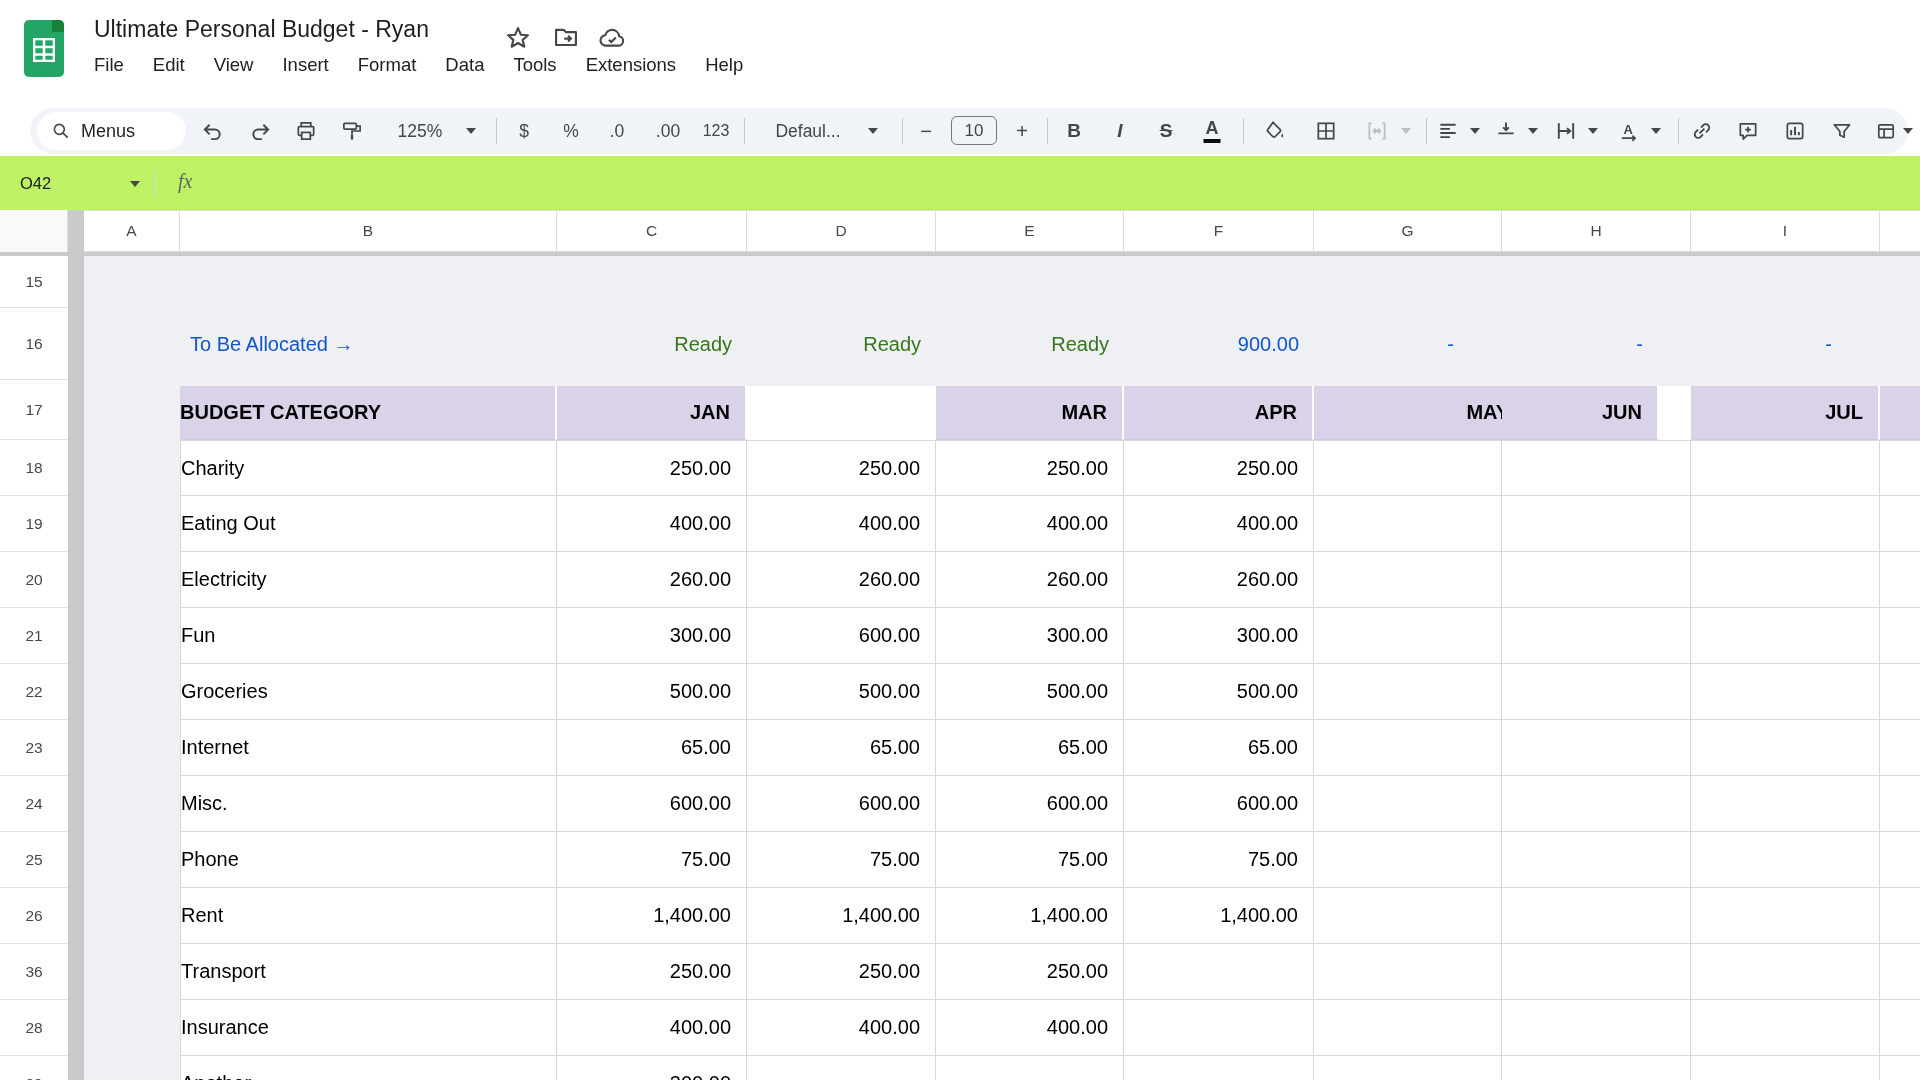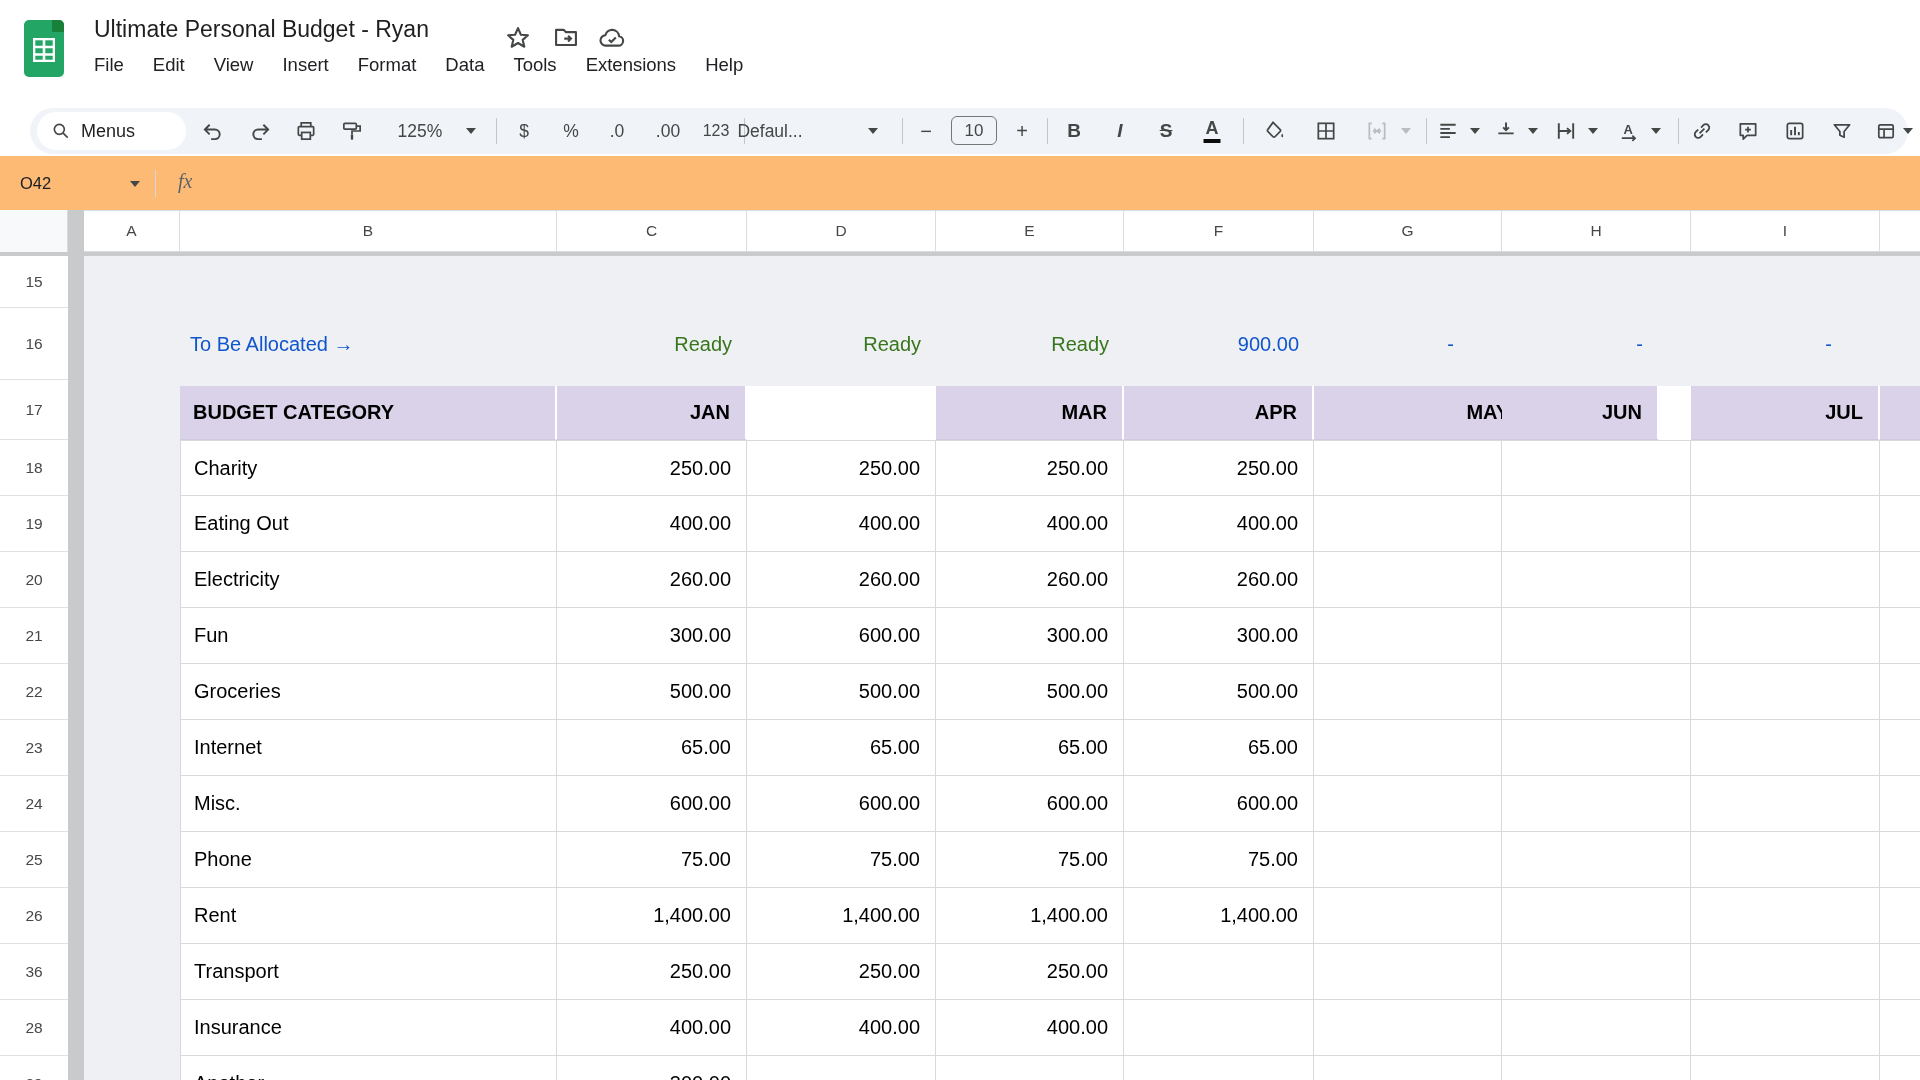--- a/index.html
+++ b/index.html
@@ -27,42 +27,42 @@
   .fontname{font-size:17.5px;color:#444746;}
   .sizebox{position:absolute;left:921px;top:8px;width:46px;height:29px;border:1px solid #747775;border-radius:6px;
            box-sizing:border-box;display:flex;align-items:center;justify-content:center;font-size:17px;color:#444746;}
   .bold-b{font-weight:700;font-size:19px;color:#444746;}
   .ital-i{font-style:italic;font-size:19px;color:#444746;font-weight:600;}
   .strike-s{font-size:19px;color:#444746;text-decoration:line-through;font-weight:600;}
   .tcolor{display:flex;flex-direction:column;align-items:center;line-height:1;}
   .tcolor .A{font-size:18px;font-weight:600;color:#444746;}
   .tcolor .bar{width:17px;height:4px;background:#0b0b0b;margin-top:2px;}
   
-  .fbar{left:0;top:156px;width:1920px;height:54px;background:#fdba74;}
+  .fbar{left:0;top:156px;width:1920px;height:54px;background:#bef264;}
   .namebox{position:absolute;left:20px;top:0;height:54px;display:flex;align-items:center;font-size:16.5px;color:#202124;}
   .fbar .caret{position:absolute;left:130px;top:25px;}
   .fbar .vsep{position:absolute;left:155px;top:14px;width:1px;height:27px;background:#d5d7da;}
   .fx{position:absolute;left:178px;top:14px;font-family:"Liberation Serif",serif;font-style:italic;
       font-size:20px;color:#5f6368;}
   
   .grid{left:0;top:210px;width:1920px;height:870px;background:#fff;overflow:hidden;}
   .gutter-v{left:68px;top:0;width:16px;height:870px;background:#c8cacc;}
   .divider-h{left:0;top:42px;width:1920px;height:4px;background:#c8cacc;}
   .corner{left:0;top:0;width:68px;height:42px;background:#f8f9fa;border-right:1px solid #dadce0;box-sizing:border-box;}
   .bg-rows{left:84px;top:46px;width:1836px;height:124px;background:#eef0f3;}
   .bg-colA{left:84px;top:46px;width:96px;height:824px;background:#eef0f3;}
   .pgap{left:180px;top:170px;width:1740px;height:6px;background:#eef0f3;}
   .colhdr{position:absolute;background:#fff;border:1px solid #dadce0;border-left:none;box-sizing:border-box;
           display:flex;align-items:center;justify-content:center;font-size:15.5px;color:#45474a;}
   .rowhdr{position:absolute;left:0;width:68px;background:#fff;border-bottom:1px solid #dfe1e5;box-sizing:border-box;
           display:flex;align-items:center;justify-content:center;font-size:15.5px;color:#45474a;}
   .cell{position:absolute;display:flex;align-items:center;box-sizing:border-box;background:#fff;
         border-right:1px solid #d7d9db;border-bottom:1px solid #d7d9db;font-size:20px;color:#000;white-space:nowrap;}
   .cell.num{justify-content:flex-end;padding-right:15px;}
-  .cell.cat{padding-left:13px;}
+  .cell.cat{}
   .cell.bl{border-left:1px solid #d7d9db;}
   .cell.bt{border-top:1px solid #d7d9db;}
   .cell.free{background:transparent;border:none;}
   .cell.ph{background:#d9d2e9;border-right:2px solid #fff;border-bottom:1px solid #cfcadd;font-weight:700;}
   .cell.ph.last{border-right:none;}
   .green{color:#38761d;}
   .blue{color:#1155cc;}
   .cell.dash{padding-right:48px;color:#1155cc;}
   svg{display:block;}
 </style>
@@ -152,21 +152,21 @@
     <div class="tdiv" style="left:466px;"></div>
 
     <div class="titem ttext" style="left:494px;">$</div>
     <div class="titem ttext" style="left:541px;">%</div>
     <div class="titem ttext" style="left:587px;">.0</div>
     <div class="titem ttext" style="left:638px;">.00</div>
     <div class="titem ttext" style="left:686px;font-size:16px;">123</div>
 
     <div class="tdiv" style="left:714px;"></div>
 
-    <div class="titem fontname" style="left:740px;">Defaul...</div>
+    <div class="titem fontname" style="left:778px;">Defaul...</div>
     <div class="titem" style="left:843px;">
         <div class="caret"></div>
       </div>
 
     <div class="tdiv" style="left:872px;"></div>
 
     <div class="titem ttext" style="left:896px;font-size:20px;">−</div>
     <div class="sizebox">10</div>
     <div class="titem ttext" style="left:992px;font-size:20px;">+</div>
 

